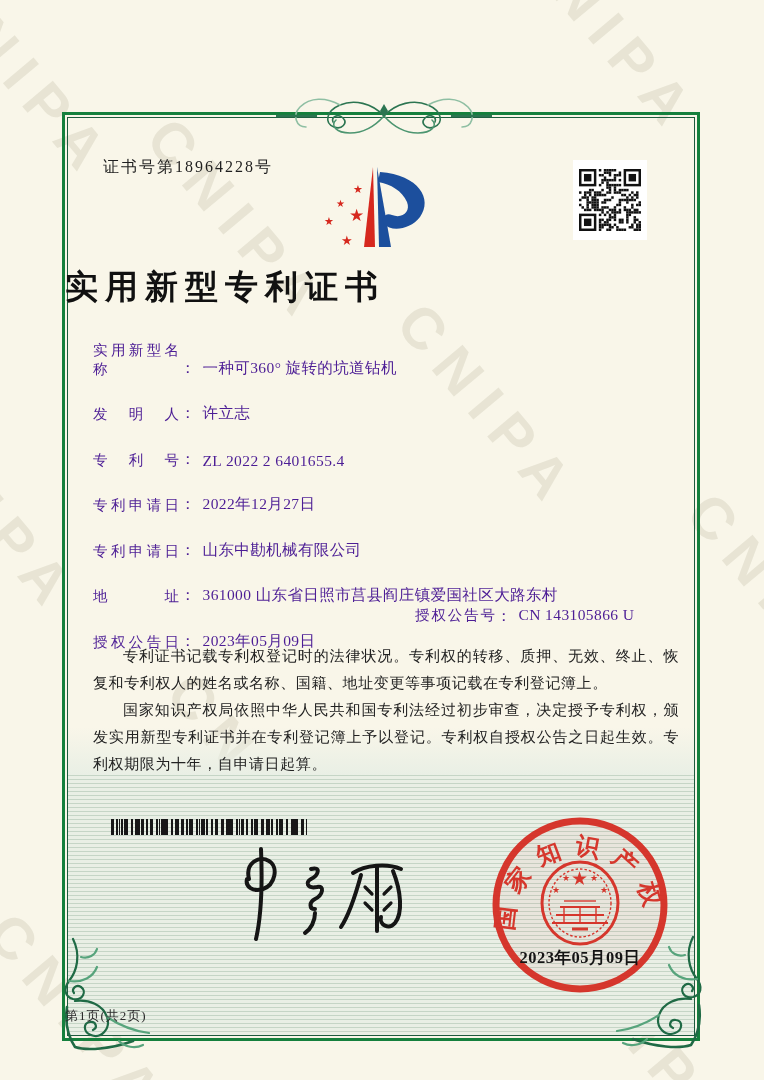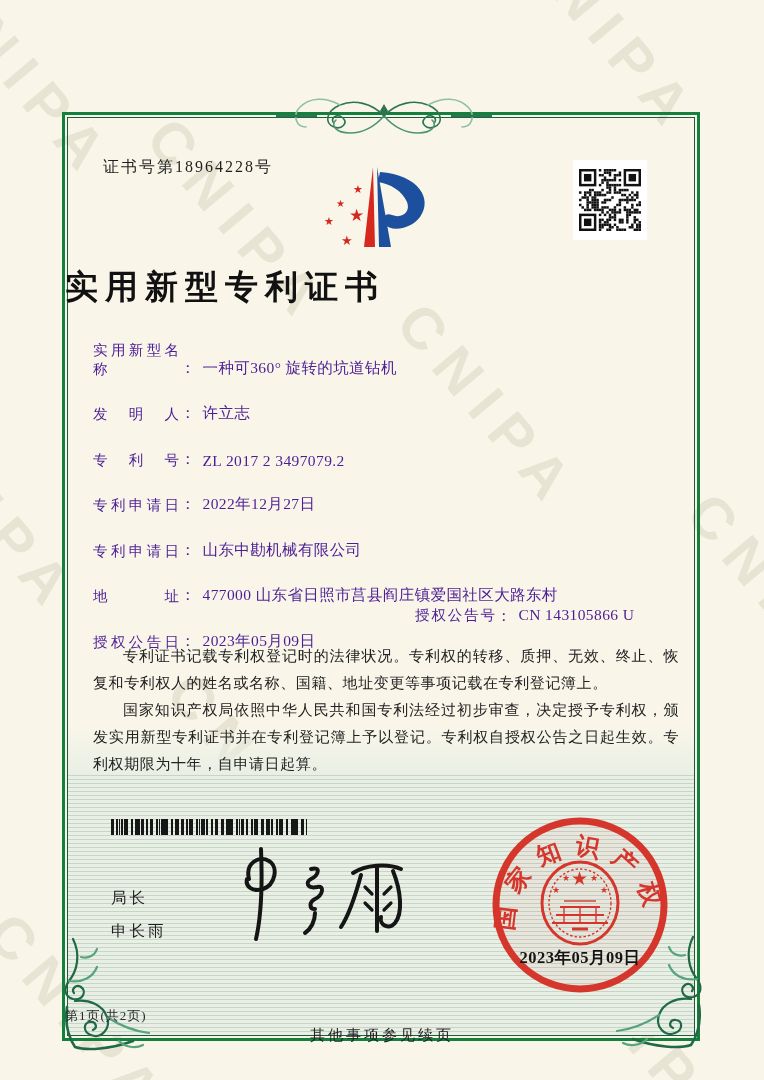--- a/index.html
+++ b/index.html
@@ -383,60 +383,56 @@
         <span class="field-value">一种可360° 旋转的坑道钻机</span>
       </div>
       <div class="field-row">
         <span class="field-label">发明人</span>
           <span class="field-colon">：</span>
         <span class="field-value">许立志</span>
       </div>
       <div class="field-row">
         <span class="field-label">专利号</span>
           <span class="field-colon">：</span>
-        <span class="field-value">ZL 2017 2 3497079.2</span>
+        <span class="field-value">ZL 2022 2 6401655.4</span>
       </div>
       <div class="field-row">
         <span class="field-label">专利申请日</span>
           <span class="field-colon">：</span>
         <span class="field-value">2022年12月27日</span>
       </div>
       <div class="field-row">
         <span class="field-label">专利申请日</span>
           <span class="field-colon">：</span>
         <span class="field-value">山东中勘机械有限公司</span>
       </div>
       <div class="field-row">
         <span class="field-label">地址</span>
           <span class="field-colon">：</span>
-        <span class="field-value">477000 山东省日照市莒县阎庄镇爱国社区大路东村</span>
+        <span class="field-value">361000 山东省日照市莒县阎庄镇爱国社区大路东村</span>
       </div>
       <div class="field-row">
         <span class="field-label">授权公告日</span>
           <span class="field-colon">：</span>
         <span class="field-value">2023年05月09日</span>
         <span class="field-group2">
           <span class="field-label2">授权公告号</span>
             <span class="field-colon">：</span>
           <span class="field-value">CN 143105866 U</span>
         </span>
       </div>
     </div>
 
     <div class="paras">
       <p>专利证书记载专利权登记时的法律状况。专利权的转移、质押、无效、终止、恢复和专利权人的姓名或名称、国籍、地址变更等事项记载在专利登记簿上。</p>
       <p>国家知识产权局依照中华人民共和国专利法经过初步审查，决定授予专利权，颁发实用新型专利证书并在专利登记簿上予以登记。专利权自授权公告之日起生效。专利权期限为十年，自申请日起算。</p>
     </div>
 
     <div class="barcode"></div>
 
-    <div class="signer">
-      <div>局长</div>
-      <div>申长雨</div>
-    </div>
 
     <svg class="signature" viewBox="0 0 200 108">
       <g fill="none" stroke="#151515" stroke-width="4" stroke-linecap="round">
         <path d="M34,40 C30,24 44,16 54,22 C64,28 60,46 48,50 C38,53 30,48 32,40"></path>
         <path d="M46,10 C47,34 47,74 41,100"></path>
         <path d="M96,30 C106,27 104,36 96,40 C90,43 92,50 102,48 C110,46 108,56 100,60 C94,63 94,70 100,70"></path>
         <path d="M100,74 C100,82 96,90 90,94"></path>
         <path d="M138,34 C150,26 172,24 186,30"></path>
         <path d="M146,36 C140,58 134,76 126,88"></path>
         <path d="M178,32 C186,52 188,74 180,84 C174,91 164,86 166,78"></path>
@@ -471,14 +467,13 @@
             <path d="M82,114 h16" stroke-width="3"></path>
           </g>
         </g>
       </g>
     </svg>
     <div class="seal-date">2023年05月09日</div>
 
     <div class="page-info">第1页(共2页)</div>
   </div>
 
-  <div class="footer-note">其他事项参见续页</div>
 </div>
 
 </body></html>

